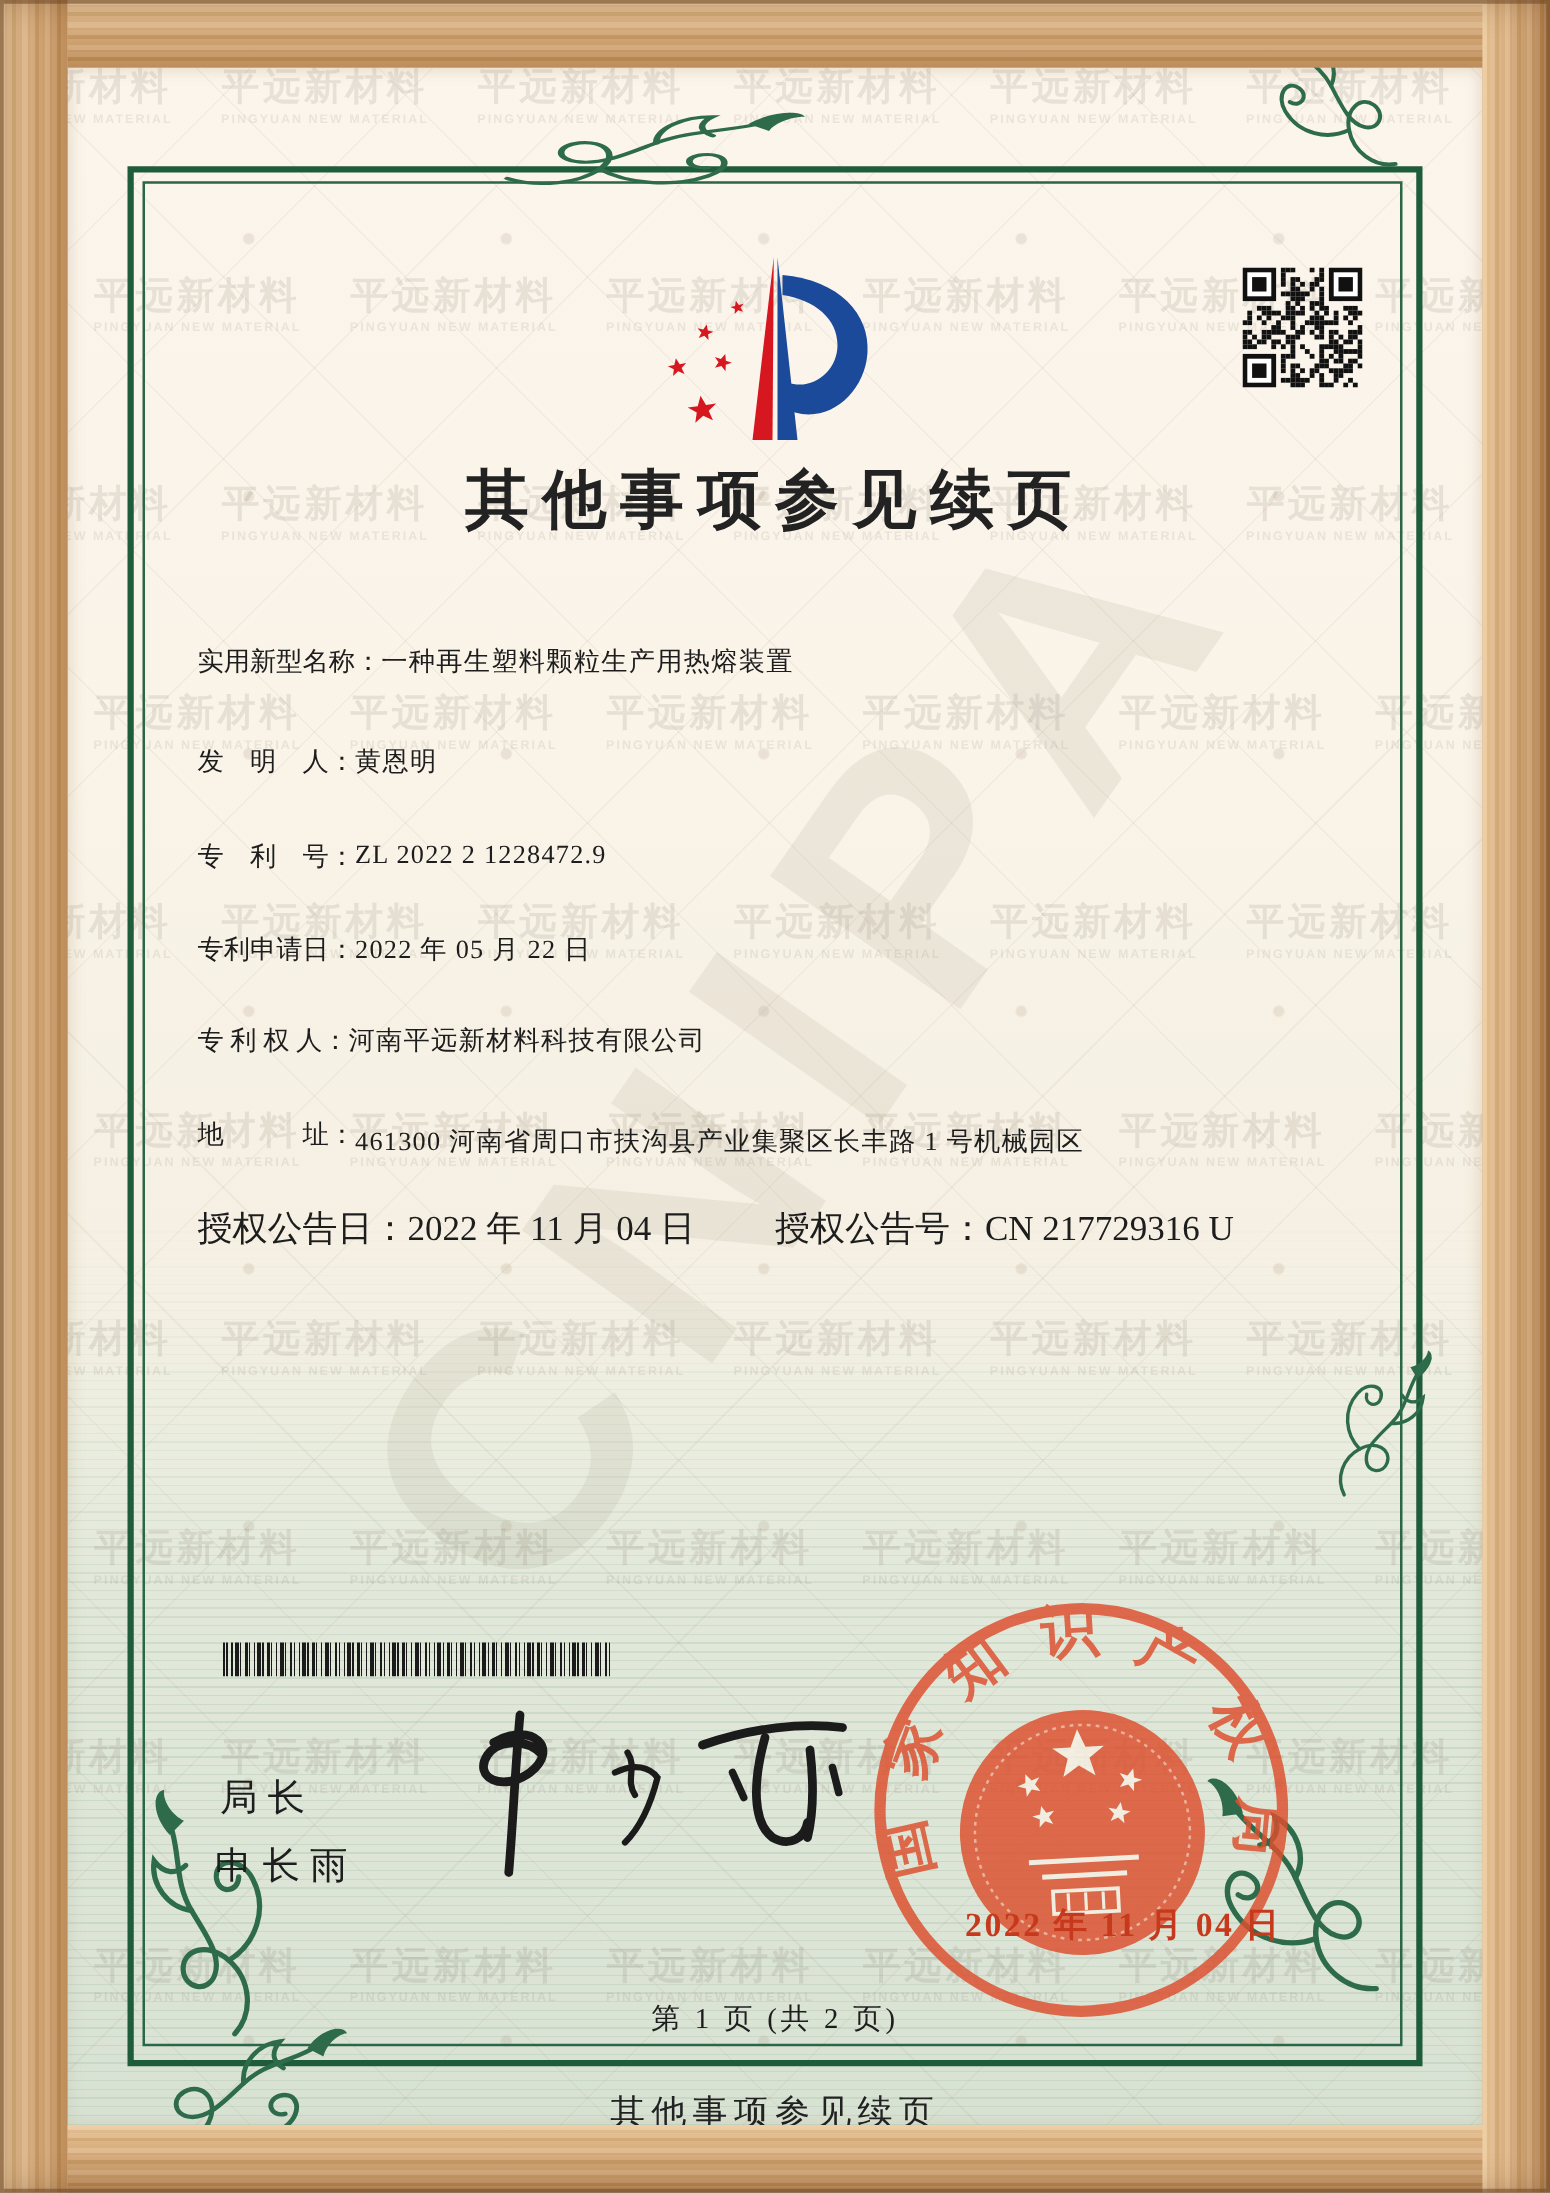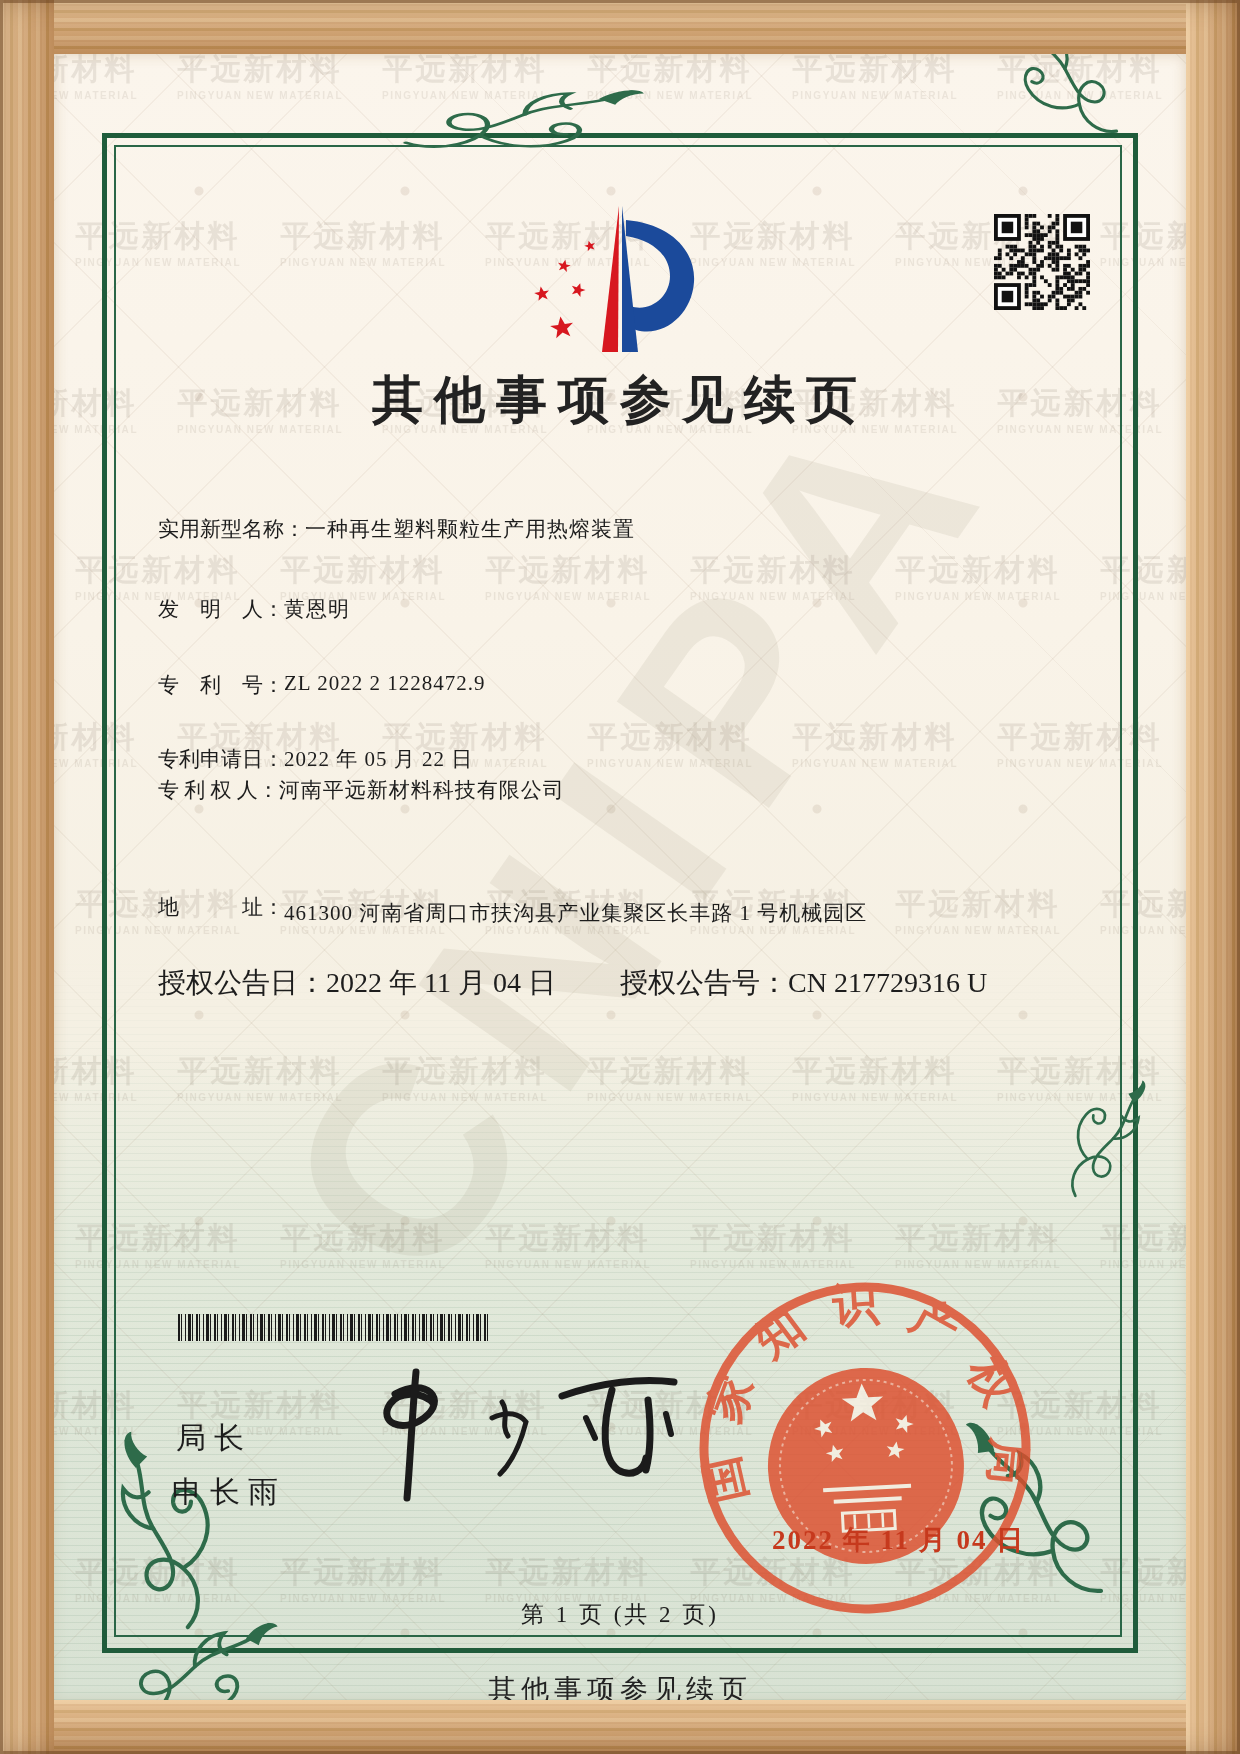--- a/index.html
+++ b/index.html
@@ -668,21 +668,21 @@
       <span class="val">黄恩明</span>
     </div>
     <div class="abs row" style="top:671px">
       <span class="lab">专　利　号：</span>
       <span class="val">ZL 2022 2 1228472.9</span>
     </div>
     <div class="abs row" style="top:745px">
       <span class="lab">专利申请日：</span>
       <span class="val">2022 年 05 月 22 日</span>
     </div>
-    <div class="abs row" style="top:776px">
+    <div class="abs row" style="top:818px">
       <span class="lab">专 利 权 人：</span>
       <span class="val">河南平远新材料科技有限公司</span>
     </div>
     <div class="abs row" style="top:893px">
       <span class="lab">地　　　址：</span>
       <span class="val addr-val">461300  河南省周口市扶沟县产业集聚区长丰路 1 号机械园区</span>
     </div>
 
     <div class="abs grant">
       <span class="lab">授权公告日：</span><span class="val">2022 年 11 月 04 日</span>

